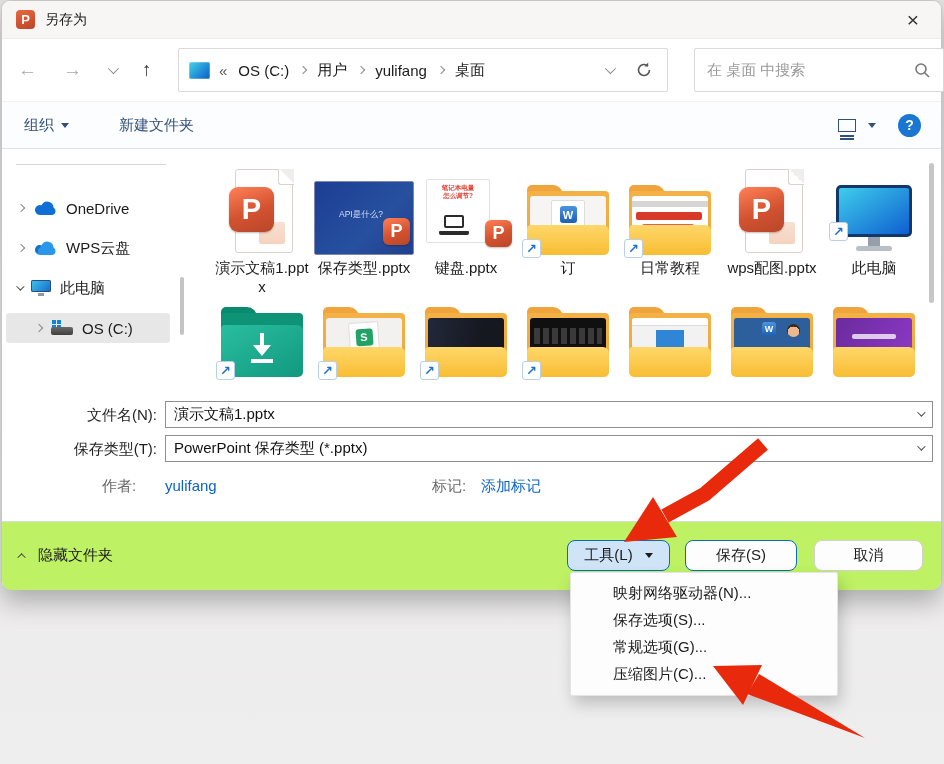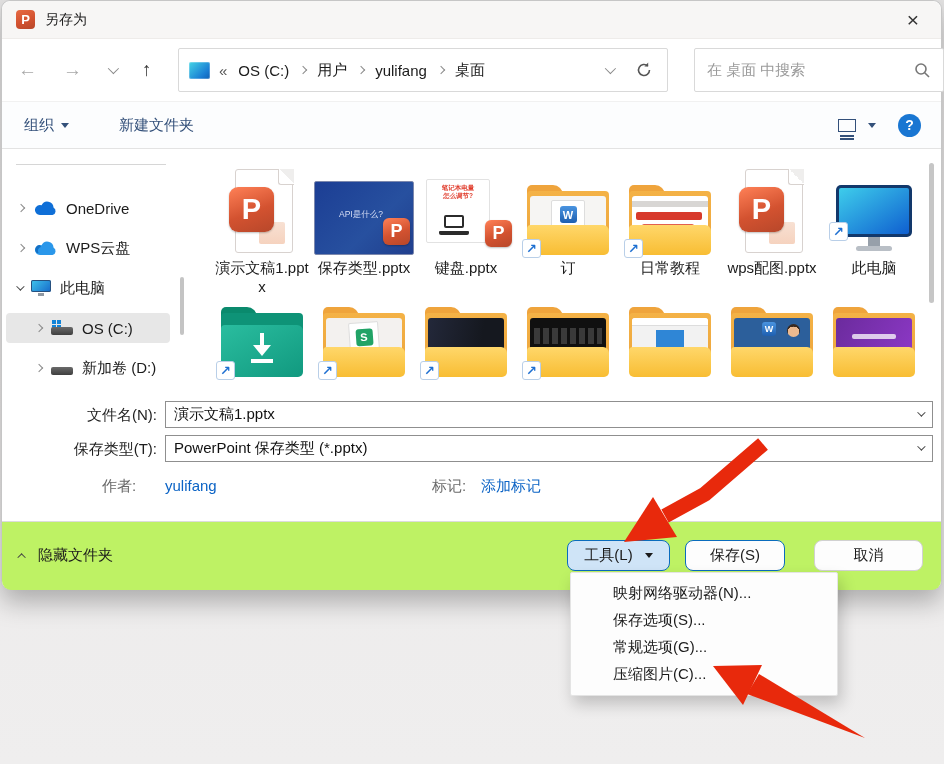--- a/index.html
+++ b/index.html
@@ -196,21 +196,21 @@
   .meta { color:#6a6a6a; }
   .link { color:#0b63c5; }
 
   
   .footer { position:absolute; left:0; top:520px; width:100%; height:69px; background:#bef264;
             border-top:1px solid #dcdcdc; border-radius:0 0 9px 9px; font-size:15px; }
   .hidef { position:absolute; left:18px; top:24px; display:flex; align-items:center; gap:12px; color:#1b1b1b; }
   .btn { position:absolute; top:18px; height:31px; border-radius:8px; display:flex; align-items:center;
          justify-content:center; font-size:15px; color:#1b1b1b; gap:12px; }
   .btn-tools { left:565px; width:103px; background:#cfe4f7; border:1px solid #0a6cbd; }
-  .btn-save { left:683px; width:100px; background:#fdfdfd; border:1px solid #0a6cbd; }
+  .btn-save { left:683px; width:112px; background:#fdfdfd; border:1px solid #0a6cbd; }
   .btn-cancel{ left:812px; width:109px; background:#fdfdfd; border:1px solid #d1d1d1; }
   .tri-dark { width:0; height:0; border-left:4.5px solid transparent; border-right:4.5px solid transparent;
               border-top:5px solid #1b1b1b; }
 
   
   .menu { position:absolute; left:570px; top:572px; width:268px; background:#fdfdfd;
           border:1px solid #e4e4e4; border-radius:2px; box-shadow:3px 8px 16px rgba(0,0,0,.20);
           padding:7px 0; z-index:40; }
   .mitem { height:27px; display:flex; align-items:center; padding-left:42px; font-size:15px; color:#1b1b1b; }
 
@@ -316,27 +316,20 @@
                 <i></i>
                 <i></i>
                 <i></i>
                 <i></i>
               </span>
               <span class="slab"></span>
           </span>
           <span>OS (C:)</span>
         </div>
 
-        <div class="sbrow" style="top:204px;">
-          <span class="chev right sm" style="margin-left:34px;"></span>
-          <span class="drv">
-              <span class="slab"></span>
-            </span>
-          <span>新加卷 (D:)</span>
-        </div>
 
         <div class="sb-scroll"></div>
       </div>
 
       <div class="grid">
 
         <div class="tile">
           <div class="tico">
               <div class="doc">
             <div class="page">

